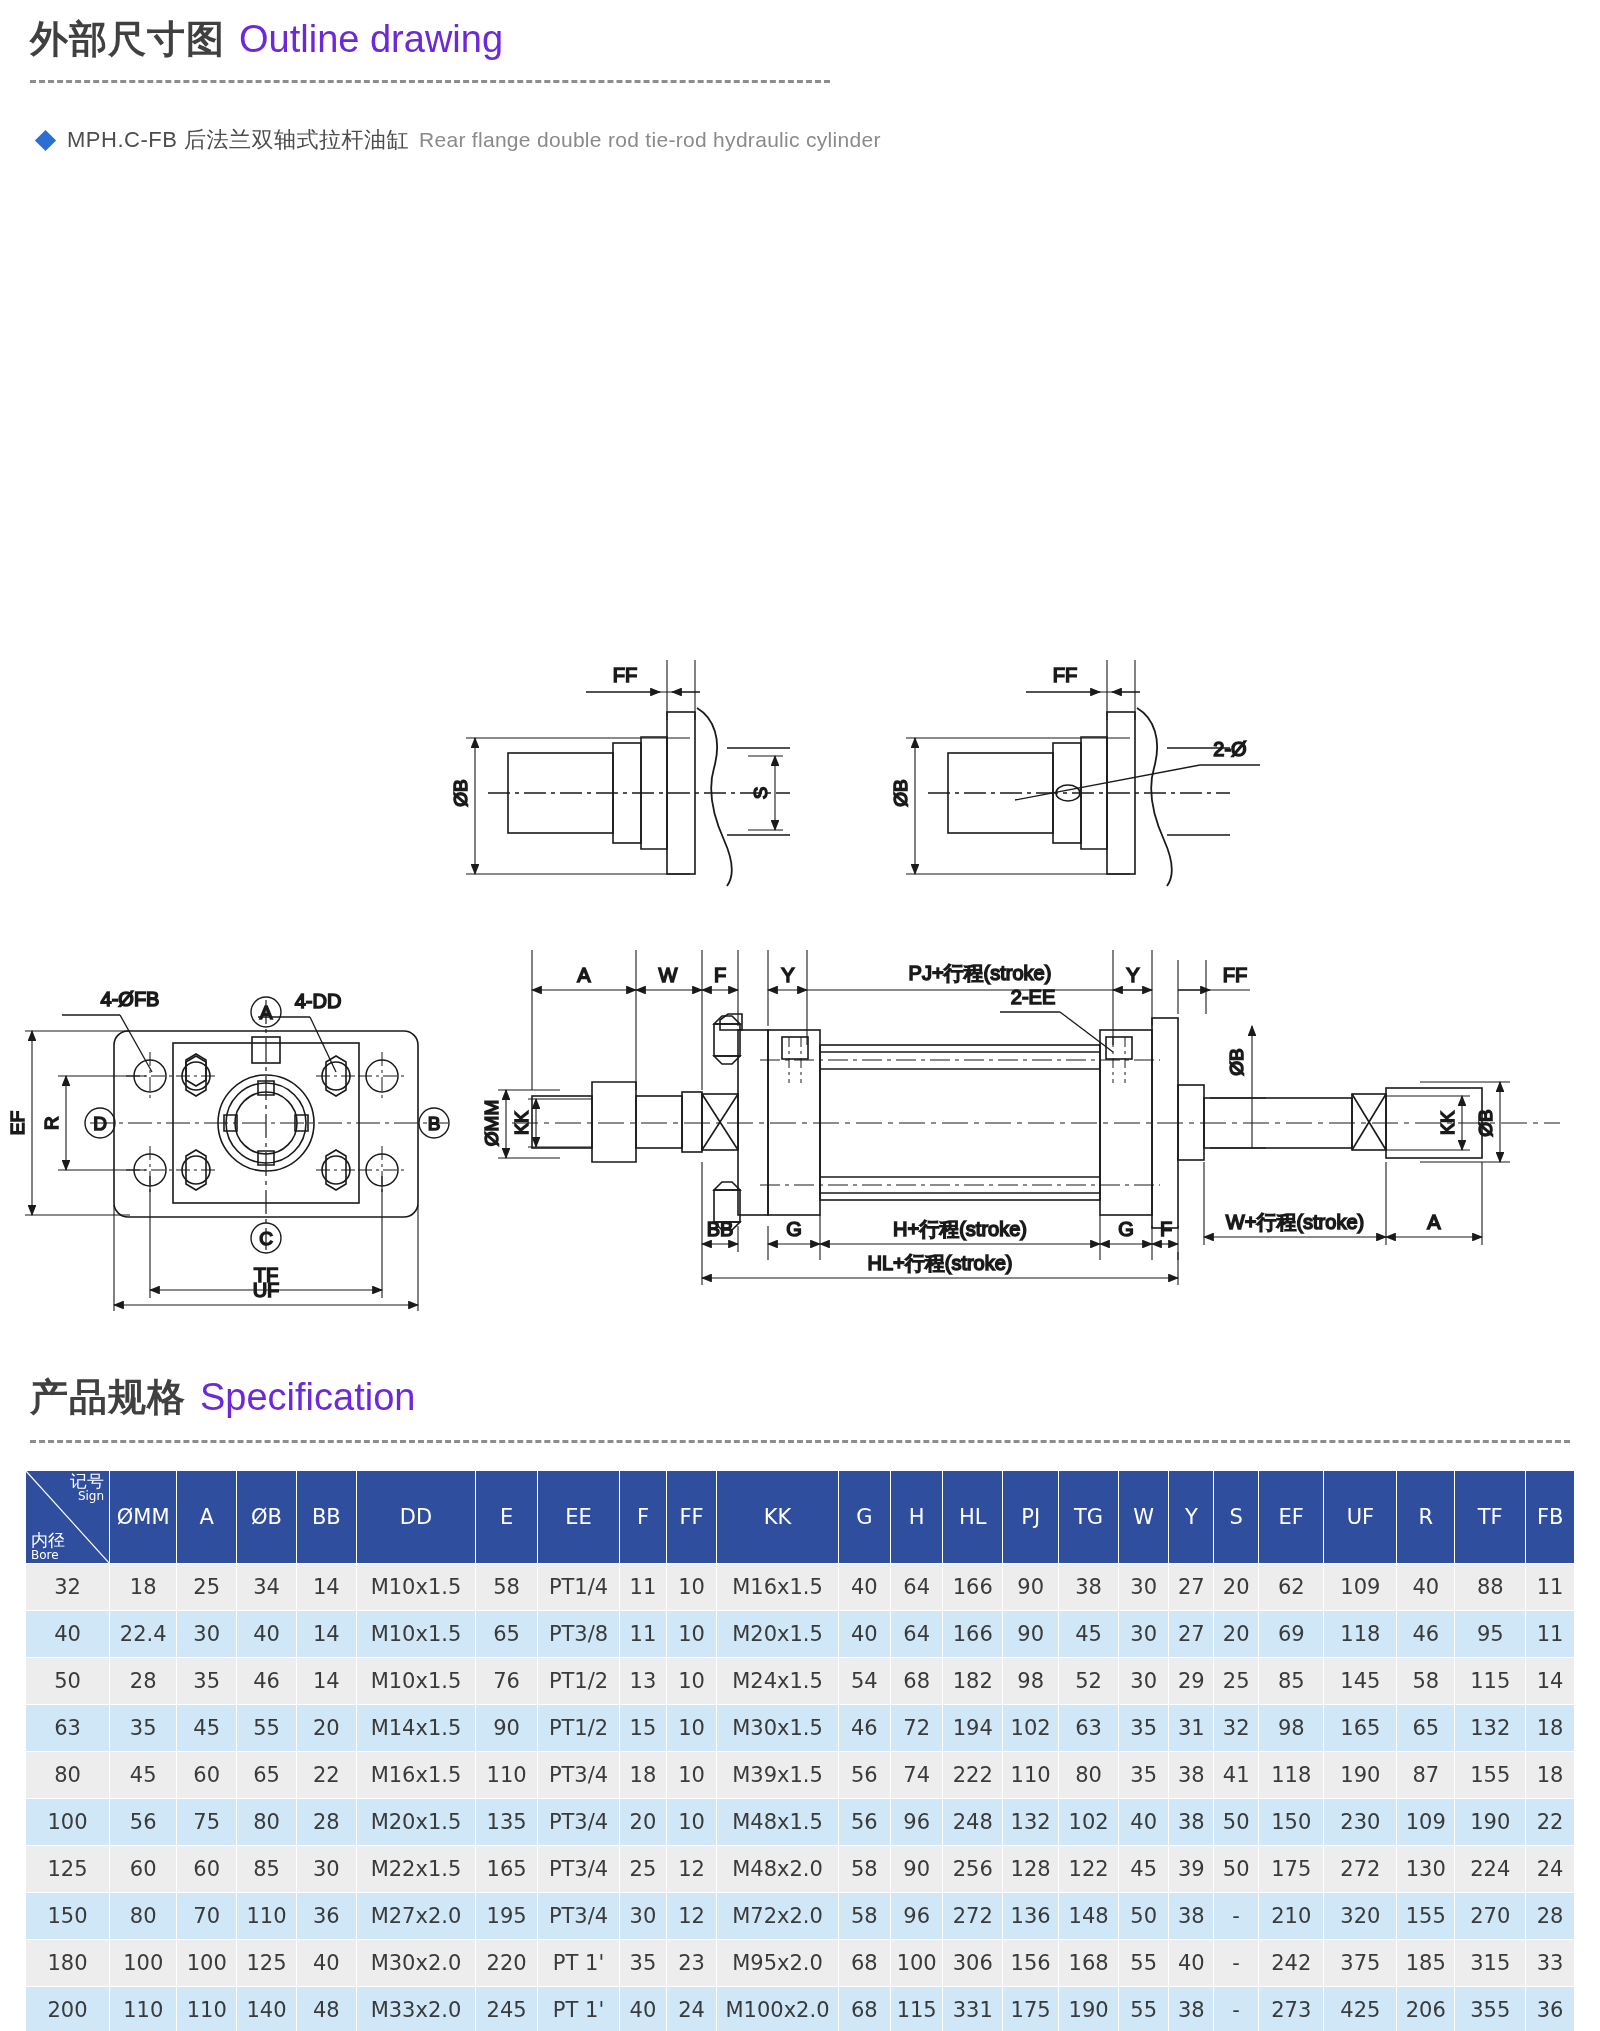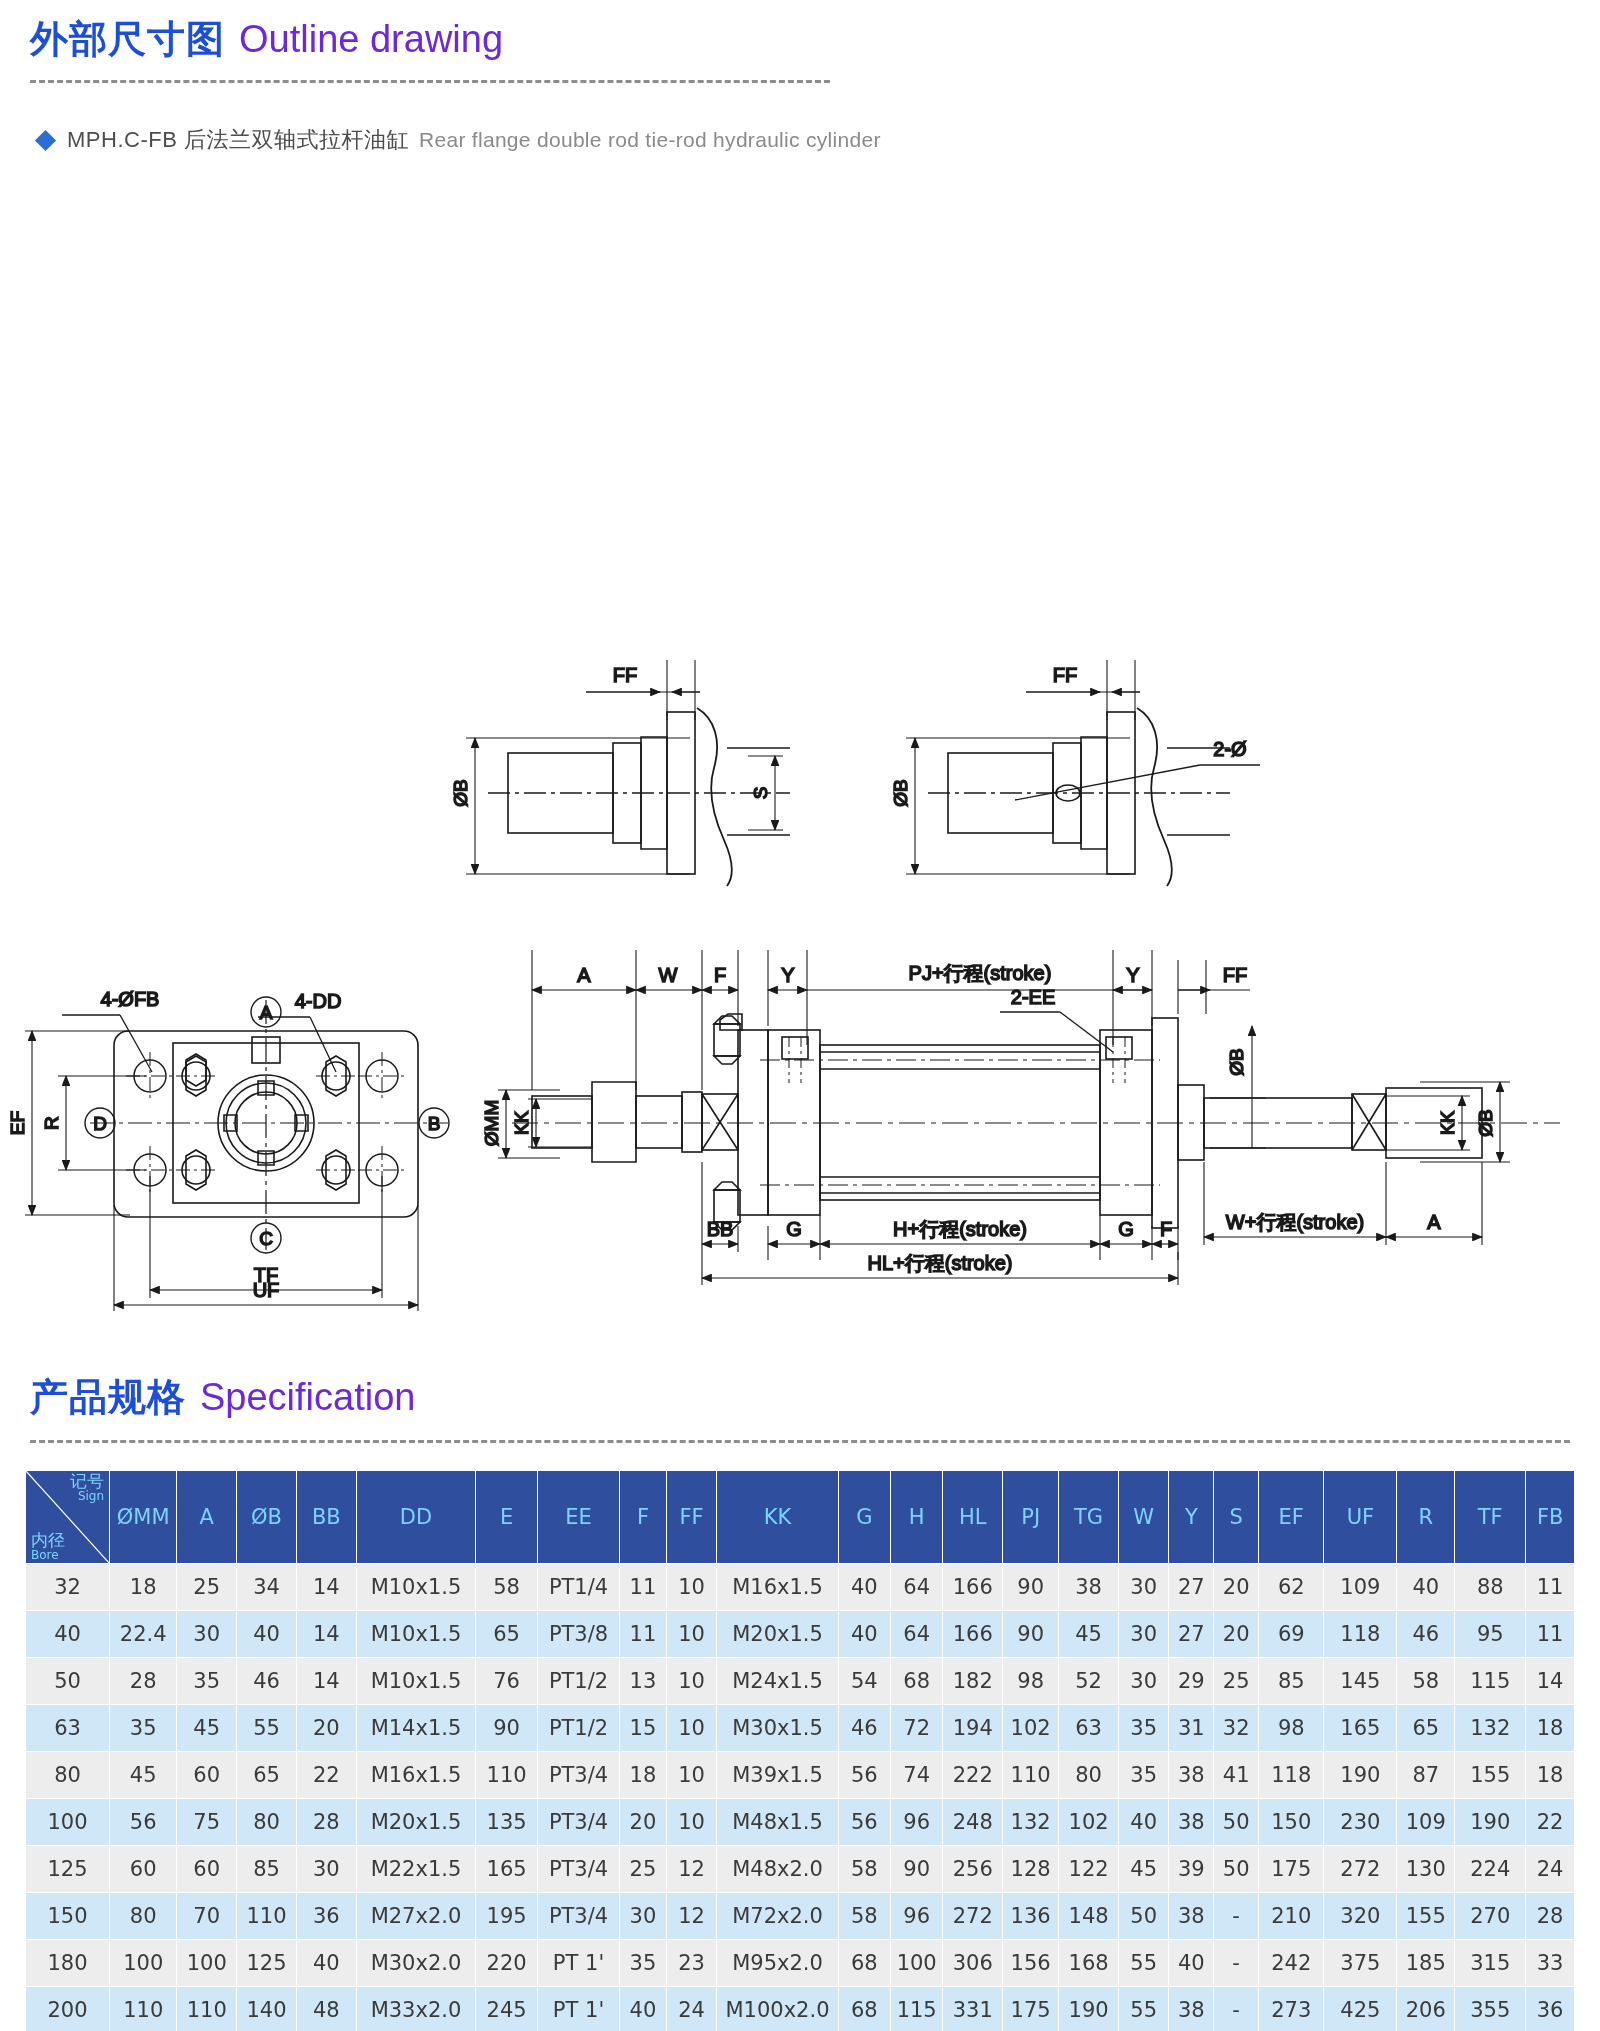--- a/index.html
+++ b/index.html
@@ -13,21 +13,21 @@
     overflow:hidden;
   }
   .page{position:relative;width:1600px;height:2031px;}
 
   
   .sec-head{position:absolute;display:flex;align-items:baseline;}
   .sec-head .cn{
     font-family:Liberation Sans, sans-serif;
     font-weight:bold;
     font-size:38px;
-    color:#1d4ed8;
+    color:#404040;
     letter-spacing:1px;
     white-space:nowrap;
   }
   .sec-head .en{
     font-size:38px;
     color:#6d28d9;
     margin-left:14px;
     white-space:nowrap;
     font-weight:400;
   }
@@ -54,21 +54,21 @@
   
   .spec-table-wrap{position:absolute;left:25px;top:1470px;width:1550px;}
   table.spec{
     border-collapse:collapse;
     width:1550px;
     table-layout:fixed;
     font-family:"DejaVu Sans",sans-serif;
   }
   table.spec th{
     background:#2f4e9e;
-    color:#7dd3fc;
+    color:#ffffff;
     font-weight:400;
     font-size:21px;
     height:92px;
     border:1px solid #ffffff;
     padding:0;
     vertical-align:middle;
     text-align:center;
   }
   table.spec th.corner{
     position:relative;

